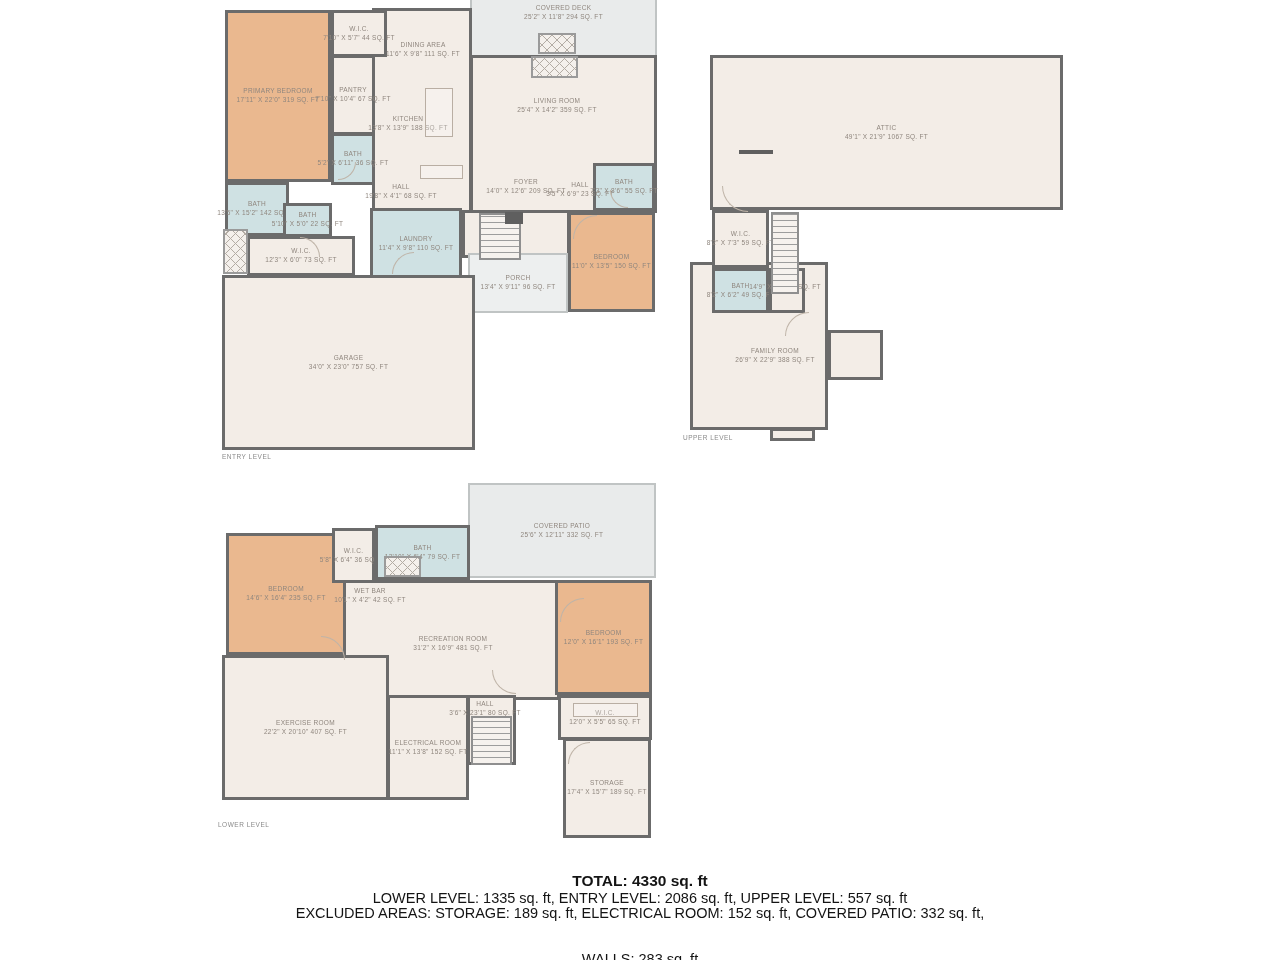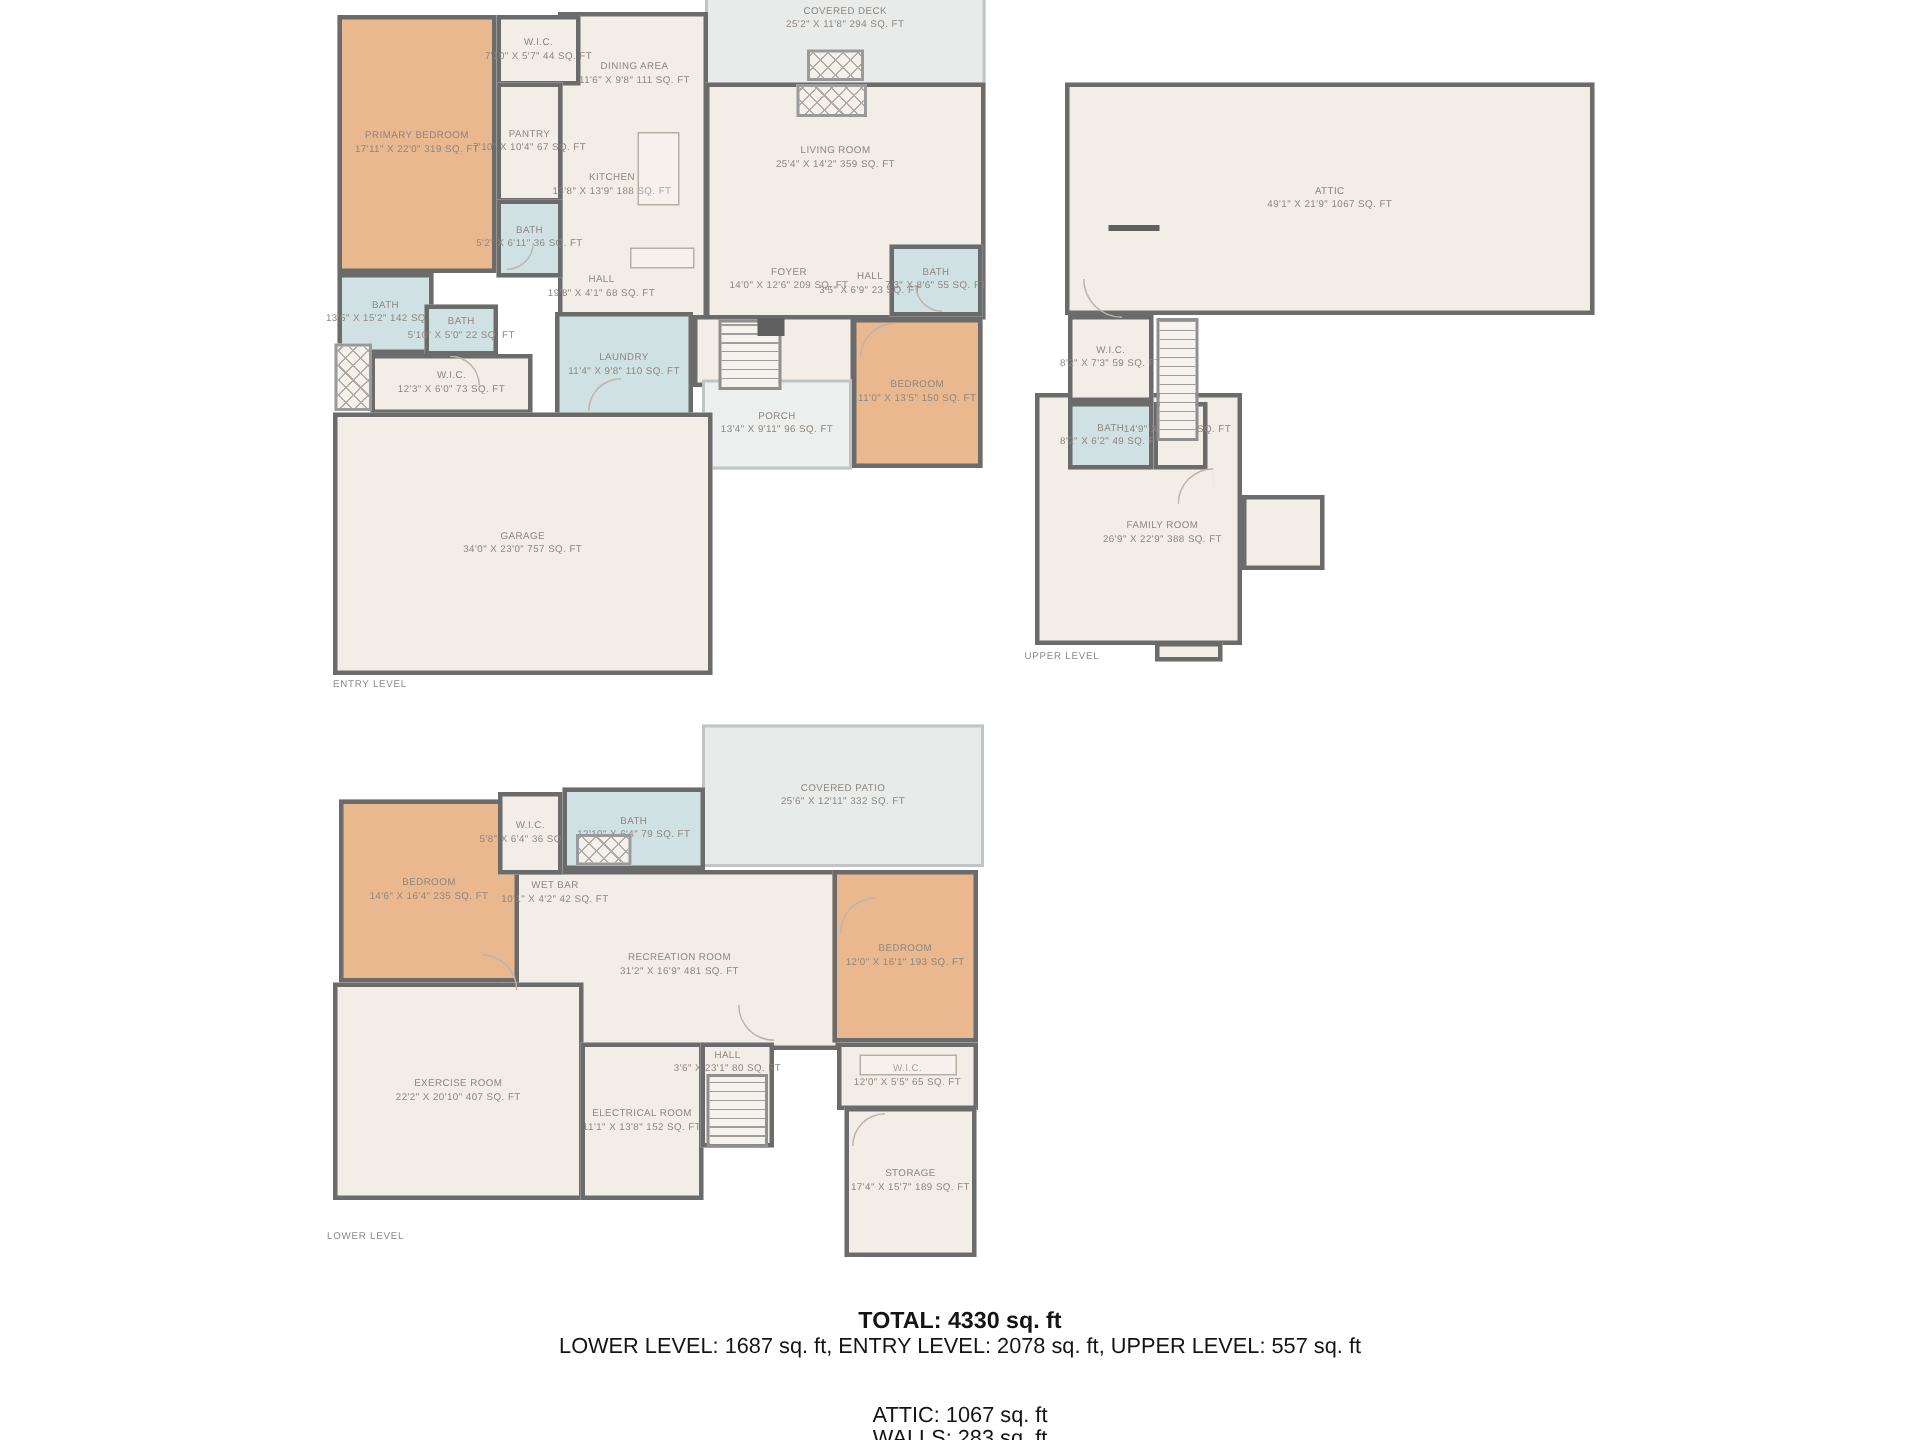--- a/index.html
+++ b/index.html
@@ -214,16 +214,16 @@
       <div class="deco deco-xhatch" style="left: 384px; top: 556px; width: 37px; height: 21px;"></div>
       <div class="deco deco-box" style="left: 573px; top: 703px; width: 65px; height: 14px;"></div>
       <div class="deco deco-arc-tr" style="left: 321px; top: 636px; width: 24px; height: 24px;"></div>
       <div class="deco deco-arc-tl" style="left: 560px; top: 598px; width: 24px; height: 24px;"></div>
       <div class="deco deco-arc-tl" style="left: 568px; top: 742px; width: 22px; height: 22px;"></div>
       <div class="deco deco-arc-bl" style="left: 492px; top: 670px; width: 24px; height: 24px;"></div>
       <div class="level-caption" style="left: 218px; top: 821px;">LOWER LEVEL</div>
     </div>
 
   <div class="footer-line footer-total" style="top:872px">TOTAL: 4330 sq. ft</div>
-  <div class="footer-line" style="top:890px">LOWER LEVEL: 1687 sq. ft, ENTRY LEVEL: 2078 sq. ft, UPPER LEVEL: 557 sq. ft</div>
-  <div class="footer-line" style="top:936px">ATTIC: 1067 sq. ft</div>
+  <div class="footer-line" style="top:890px">LOWER LEVEL: 1335 sq. ft, ENTRY LEVEL: 2086 sq. ft, UPPER LEVEL: 557 sq. ft</div>
+  <div class="footer-line" style="top:905px">EXCLUDED AREAS: STORAGE: 189 sq. ft, ELECTRICAL ROOM: 152 sq. ft, COVERED PATIO: 332 sq. ft,</div>
   <div class="footer-line" style="top:951px">WALLS: 283 sq. ft</div>
 </div>
 
 </body></html>

